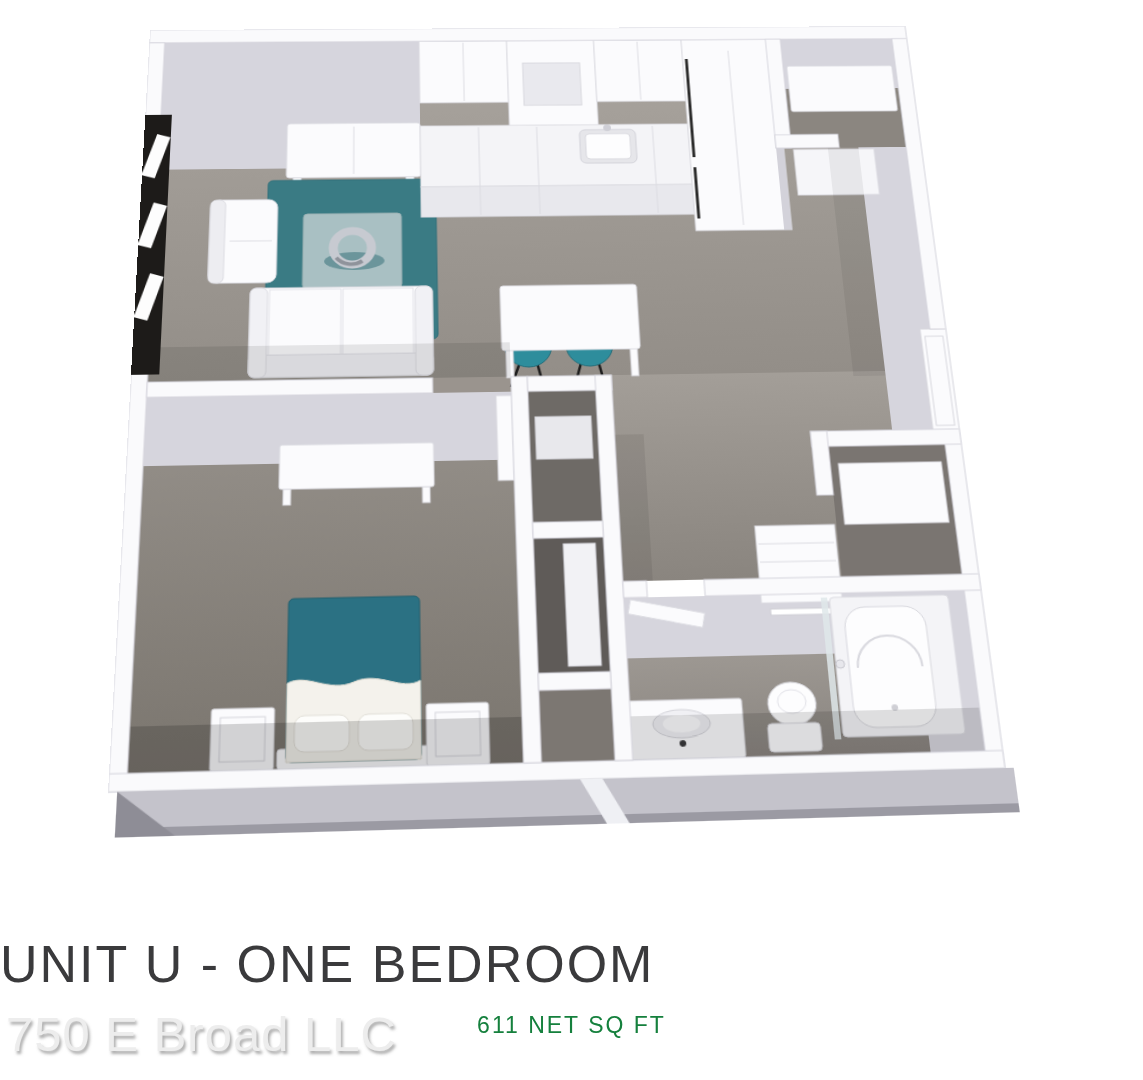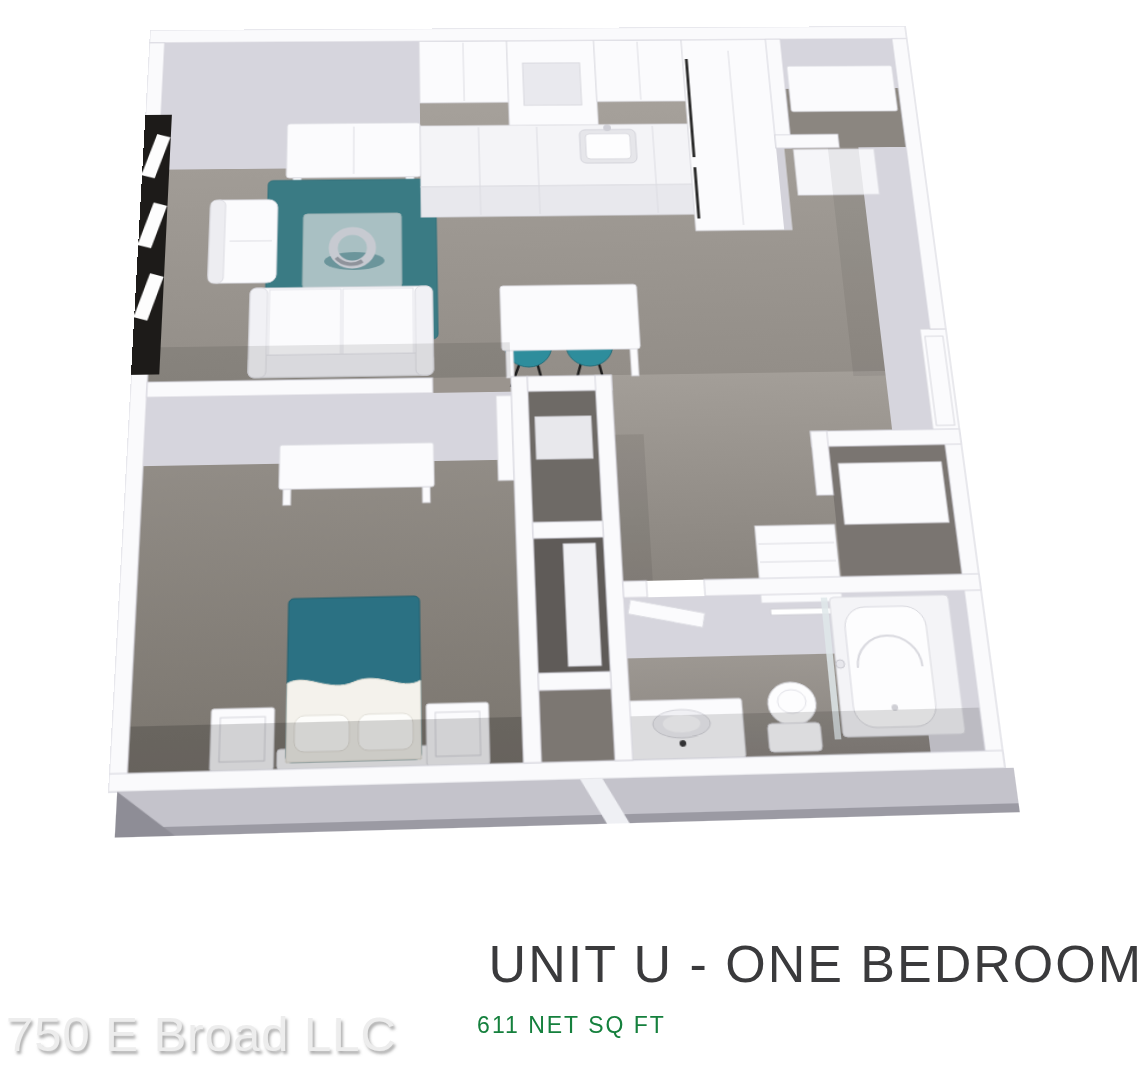--- a/index.html
+++ b/index.html
@@ -4,21 +4,21 @@
 <style>
   html,body{margin:0;padding:0;background:#ffffff;}
   .canvas{position:relative;width:1143px;height:1080px;background:#ffffff;overflow:hidden;
           font-family:"Liberation Sans", sans-serif;}
   #plan3d{position:absolute;left:0;top:0;width:812px;height:848px;transform-origin:0 0;
           transform: matrix3d(0.968361,-0.0042929,0,0.0000271945,
                               -0.0741985,0.793377,0,-0.000200912,
                               0,0,1,0,
                               150,30,0,1);}
   #plan3d svg{display:block;}
-  .title{position:absolute;left:0;right:0;top:934px;text-align:right;
+  .title{position:absolute;left:0;right:0;top:934px;text-align:left;
          font-size:52px;font-weight:400;letter-spacing:2px;color:#3a3a3c;}
   .subtitle{position:absolute;left:0;right:0;top:1012px;text-align:center;
             font-size:23px;font-weight:400;letter-spacing:2px;color:#15803d;}
   .watermark{position:absolute;left:6px;top:1006px;font-size:49px;font-weight:400;
              color:#ededed;letter-spacing:1px;
              text-shadow:2px 3px 3px rgba(110,110,110,0.55), -1px -1px 0 rgba(255,255,255,0.9);text-align:right;}
   .wall{fill:var(--wall-top,#FAFAFC);stroke:var(--wall-edge,#d6d5dd);stroke-width:1;}
   .face{fill:var(--wall-face,#D6D5DD);}
   .furn{fill:#fbfbfd;stroke:#dcdce2;stroke-width:1;}
   .seam{stroke:#dcdce2;stroke-width:1;fill:none;}

